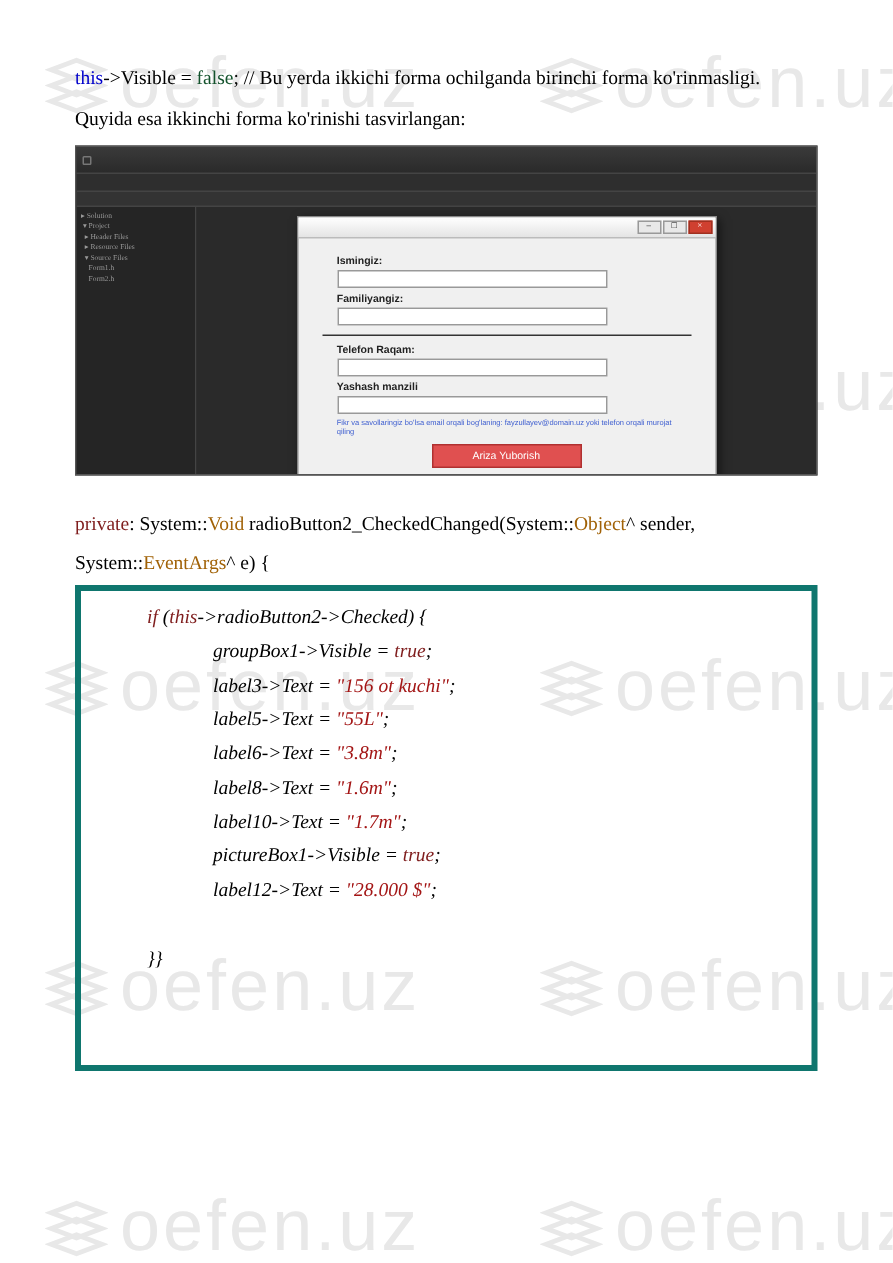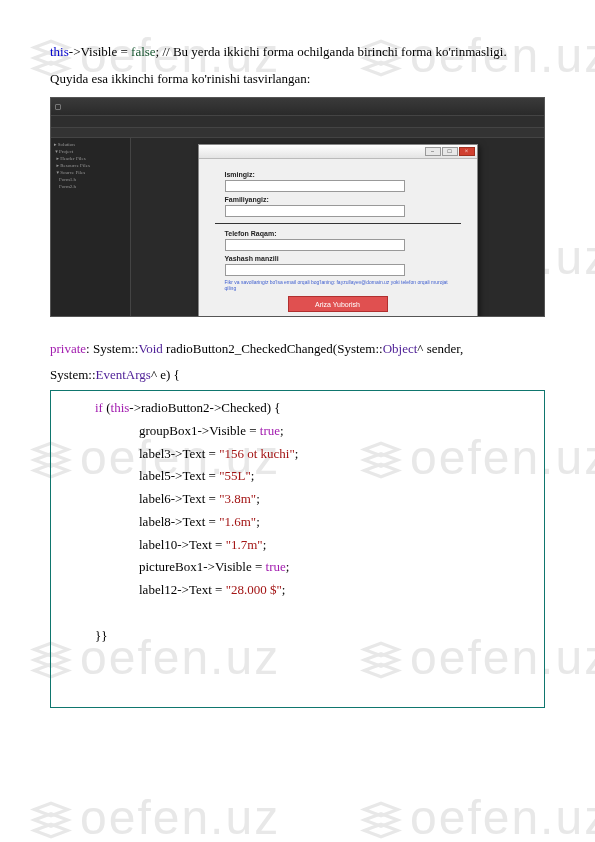--- a/index.html
+++ b/index.html
@@ -161,31 +161,32 @@
     margin: 2px auto 4px auto;
     display:flex;
     align-items:center;
     justify-content:center;
   }
 
   .codepara {
     line-height: 1.8;
     margin-top: 2px;
   }
-  .kw { color: #a21caf; }
-  .type { color: #4c1d95; }
+  .kw { color: #7f1d1d; }
+  .type { color: #a16207; }
   .str { color: #a31515; }
 
   .codebox {
-    border: 1px solid #0f766e;
+    border: 4px solid #0f766e;
     margin-top: 4px;
     padding: 6px 22px 60px 10px;
     min-height: 310px;
     line-height: 1.75;
     font-size: 13px;
+    font-style: italic;
   }
   .codebox .line0 { padding-left: 34px; }
   .codebox .line1 { padding-left: 78px; }
 </style>
 </head>
 <body>
 
 <div class="watermark" style="top:28px;left:30px;">
   <span class="wm-icon"><svg viewBox="0 0 40 40">
         <g fill="none" stroke="#e8e8e8" stroke-width="3">

